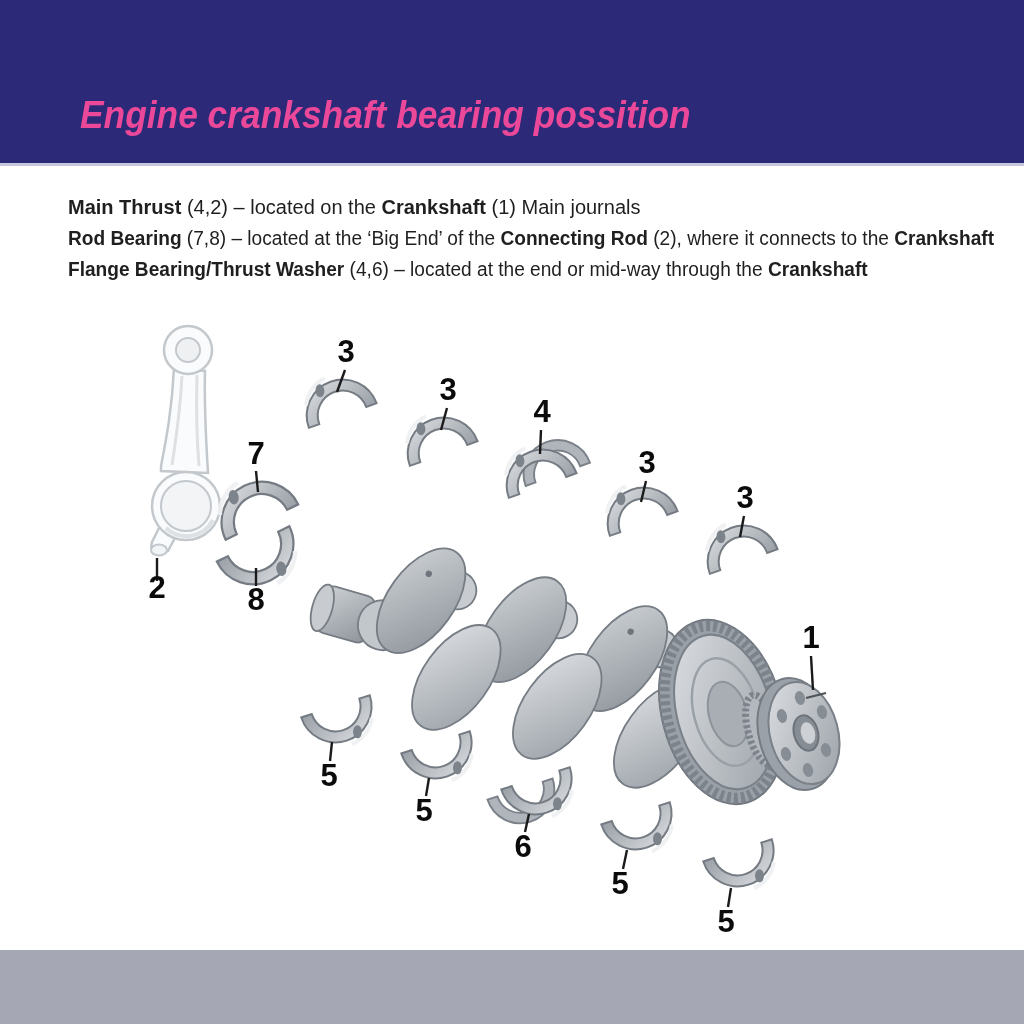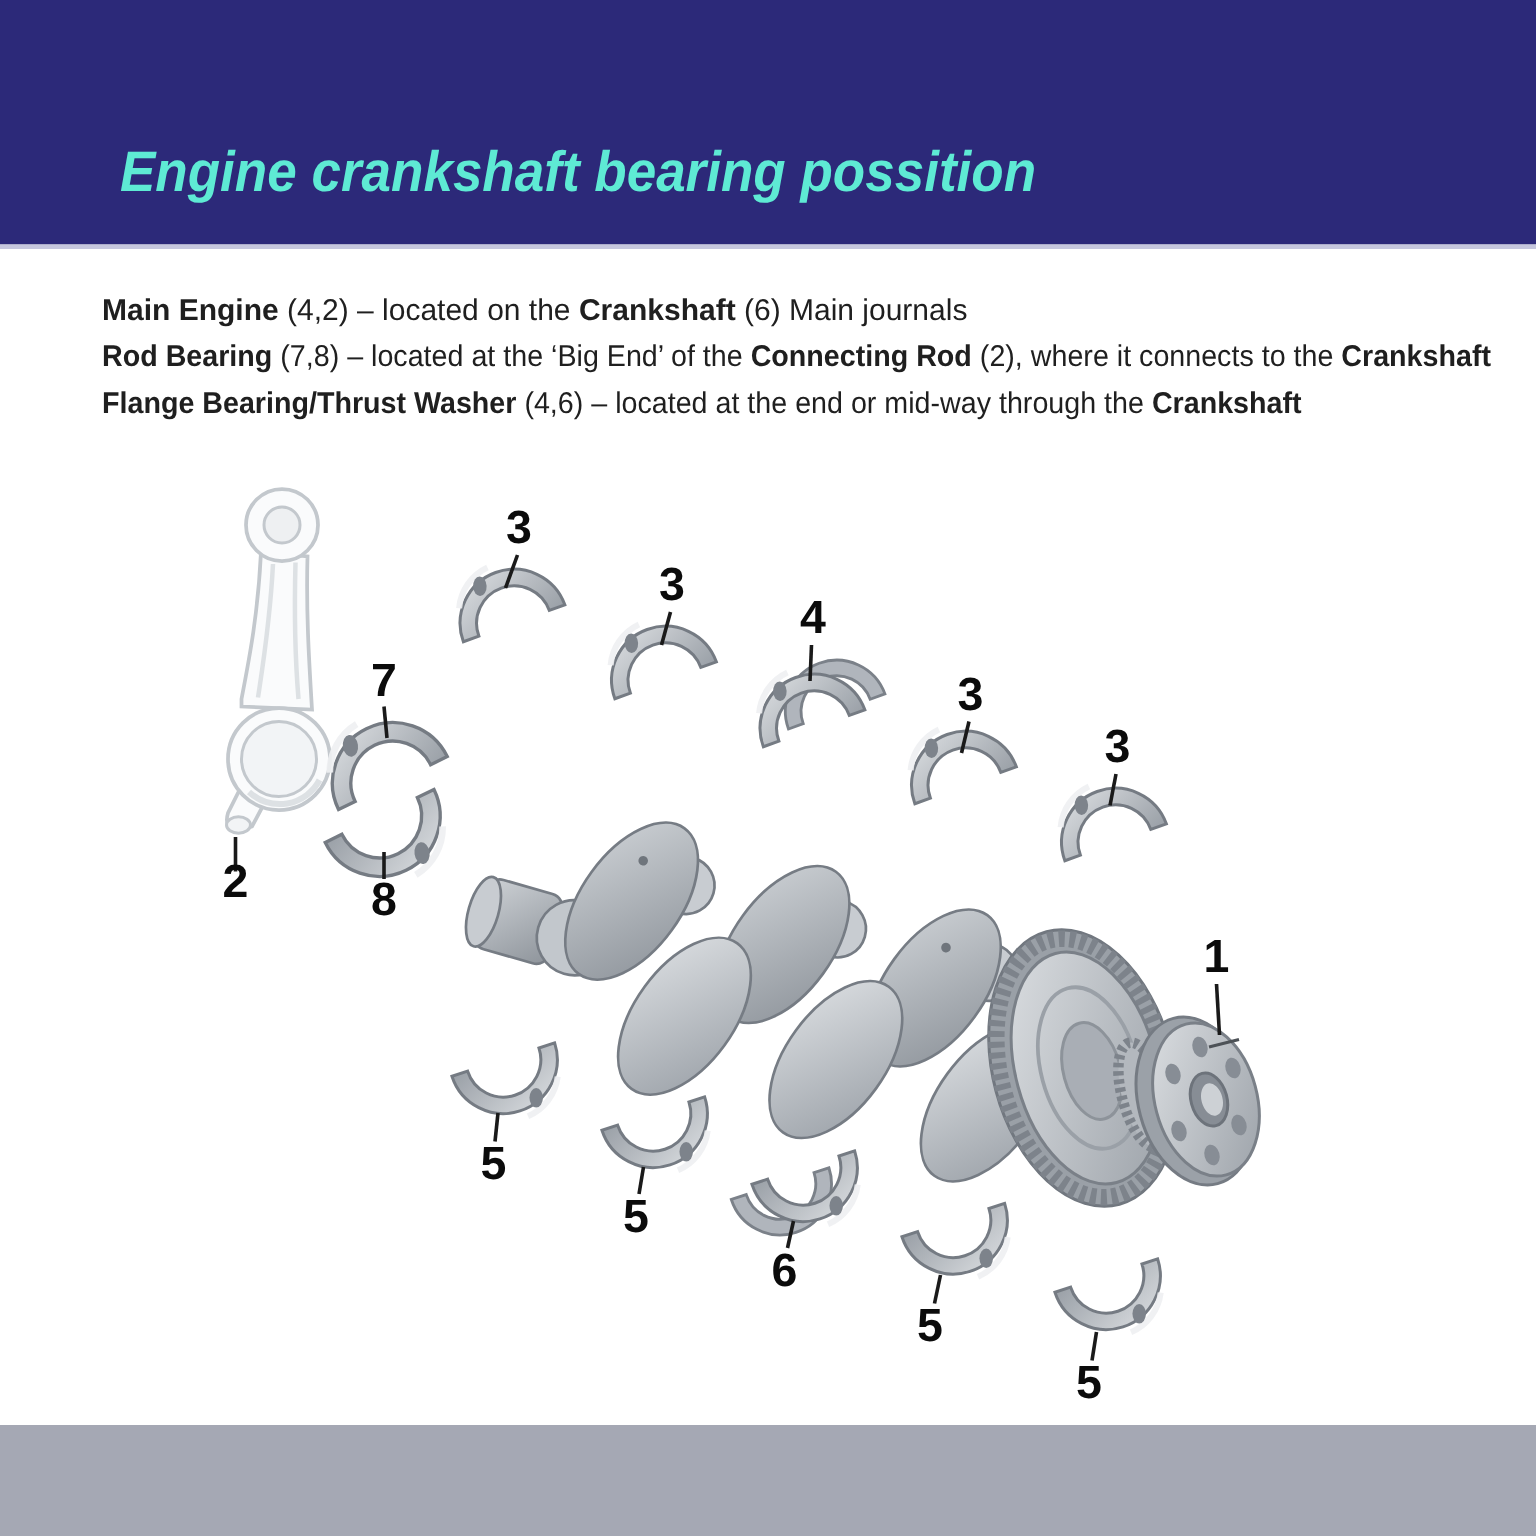--- a/index.html
+++ b/index.html
@@ -1,20 +1,20 @@
 <!DOCTYPE html>
 <html><head>
 <meta charset="utf-8">
 <style>
   html,body{margin:0;padding:0;}
   .page{position:relative;width:1024px;height:1024px;background:#ffffff;overflow:hidden;
         font-family:"Liberation Sans", sans-serif;}
   .header{position:absolute;left:0;top:0;width:1024px;height:163px;background:#2c2979;}
   .header-rule{position:absolute;left:0;top:163px;width:1024px;height:3px;background:#c6c7de;}
-  .title{position:absolute;left:80px;top:94px;margin:0;color:#5eead4;
+  .title{position:absolute;left:80px;top:94px;margin:0;color:#ec4899;
          font-size:38px;font-weight:bold;font-style:italic;letter-spacing:0px;white-space:nowrap;}
   .title-inner{display:inline-block;transform:scaleX(0.93);transform-origin:0 50%;}
   .desc{position:absolute;left:68px;top:196px;width:930px;color:#1f1f1f;}
   .desc p{margin:0 0 9px 0;font-size:20px;line-height:22px;white-space:pre;}
   .desc .condensed{transform:scaleX(0.955);transform-origin:0 50%;}
   .diagram{position:absolute;left:0;top:300px;width:1024px;height:650px;}
   .footer{position:absolute;left:0;top:950px;width:1024px;height:74px;background:#a5a8b4;}
   .callout{font-size:31px;font-weight:bold;fill:#0b0b0b;}
   .leader{stroke:#1a1a1a;stroke-width:2.4;fill:none;}
 </style>
@@ -22,21 +22,21 @@
 <body>
 
 <div class="page">
 
   <div class="header">
     <h1 class="title"><span class="title-inner">Engine crankshaft bearing possition</span></h1>
   </div>
   <div class="header-rule"></div>
 
   <div class="desc">
-    <p><b>Main Engine</b><span> (4,2) – located on the </span><b>Crankshaft</b><span> (6) Main journals</span></p>
+    <p><b>Main Thrust</b><span> (4,2) – located on the </span><b>Crankshaft</b><span> (1) Main journals</span></p>
     <p class="condensed"><b>Rod Bearing</b><span> (7,8) – located at the ‘Big End’ of the </span><b>Connecting Rod</b><span> (2), where it connects to the </span><b>Crankshaft</b></p>
     <p class="condensed"><b>Flange Bearing/Thrust Washer</b><span> (4,6) – located at the end or mid-way through the </span><b>Crankshaft</b></p>
   </div>
 
   <svg class="diagram" viewBox="0 0 1024 650">
     <defs>
       <linearGradient id="metal" x1="0" y1="0" x2="1" y2="1">
         <stop offset="0" stop-color="#dde0e3"></stop>
           <stop offset="1" stop-color="#9aa0a7"></stop>
       </linearGradient>

